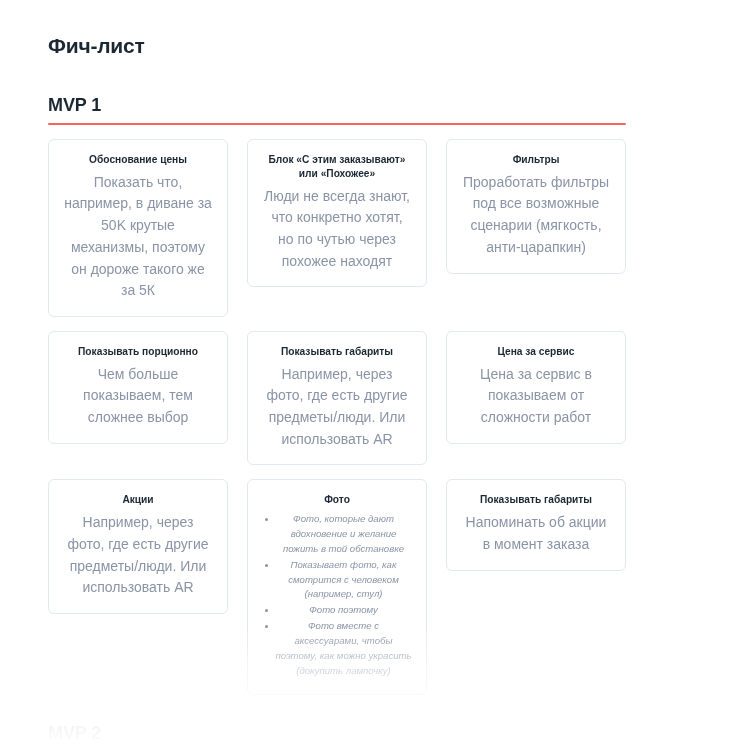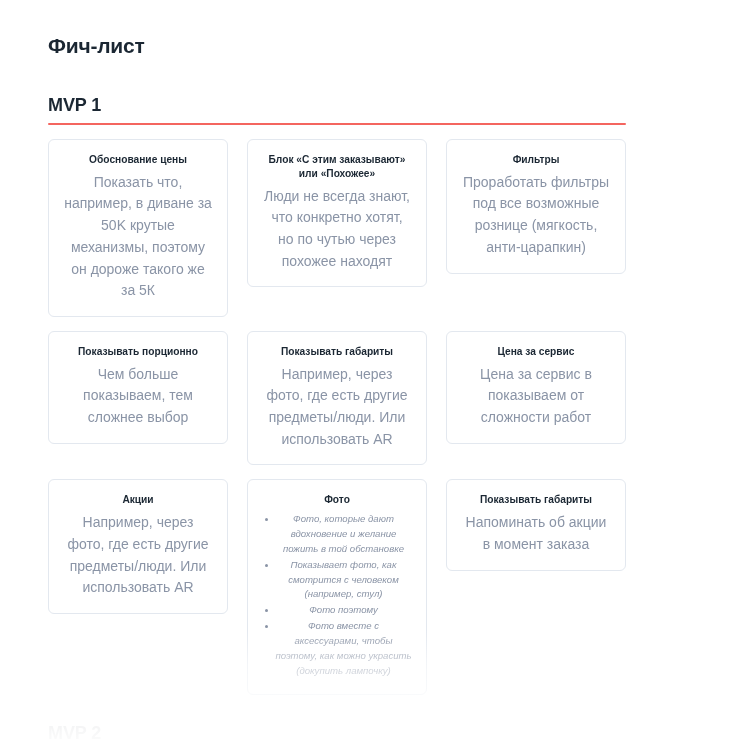--- a/index.html
+++ b/index.html
@@ -124,21 +124,21 @@
       </div>
 
 
       <div class="card">
         <div class="card-title">Блок «С этим заказывают» или «Похожее»</div>
         <div class="card-desc">Люди не всегда знают, что конкретно хотят, но по чутью через похожее находят</div>
       </div>
 
       <div class="card">
         <div class="card-title">Фильтры</div>
-        <div class="card-desc">Проработать фильтры под все возможные рознице (мягкость, анти-царапкин)</div>
+        <div class="card-desc">Проработать фильтры под все возможные сценарии (мягкость, анти-царапкин)</div>
       </div>
 
       <div class="card">
         <div class="card-title">Показывать порционно</div>
         <div class="card-desc">Чем больше показываем, тем сложнее выбор</div>
       </div>
 
       <div class="card">
         <div class="card-title">Показывать габариты</div>
         <div class="card-desc">Например, через фото, где есть другие предметы/люди. Или использовать AR</div>

